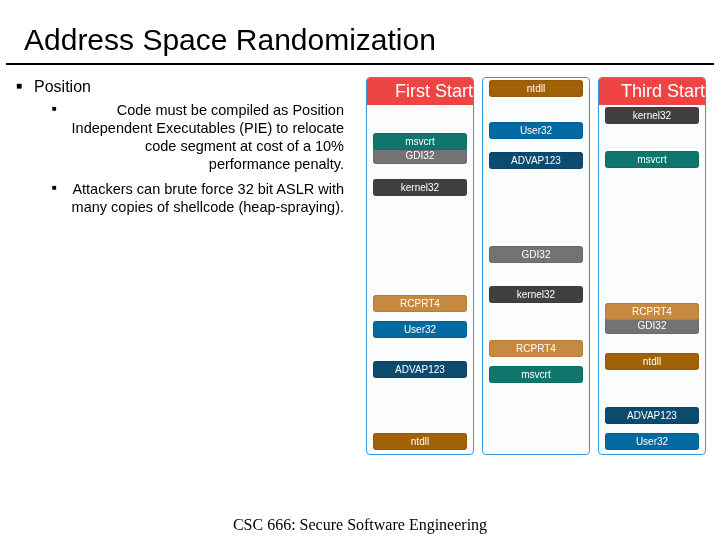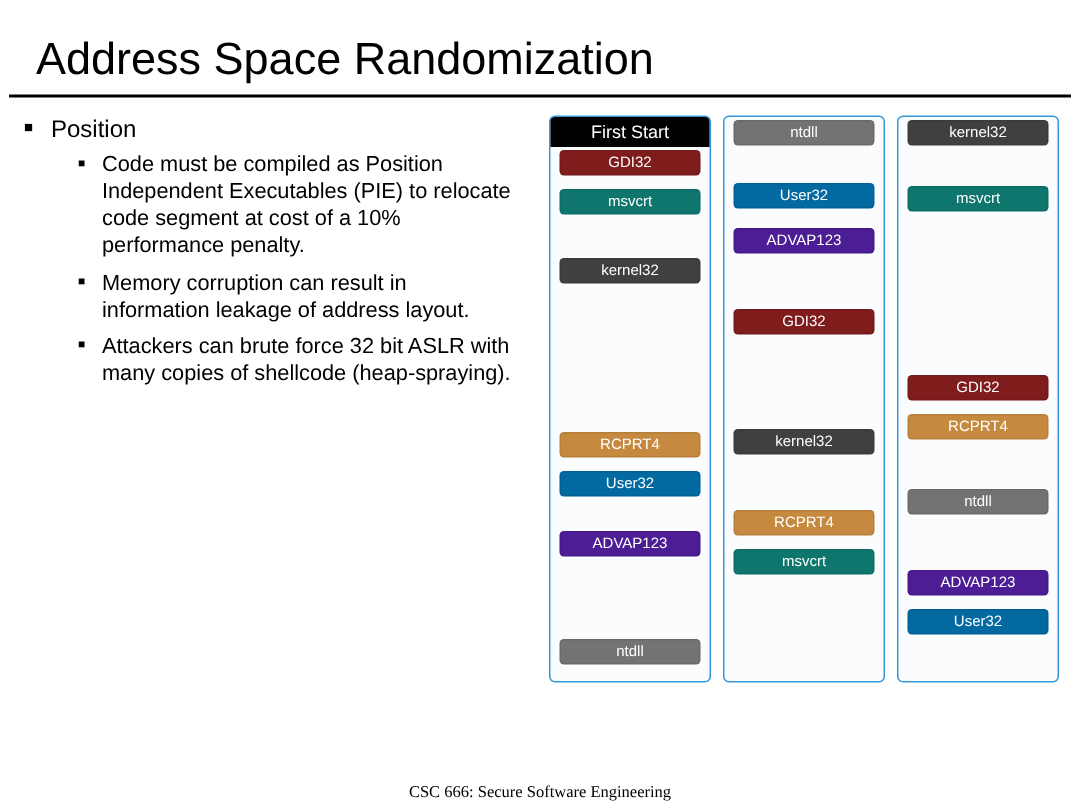--- a/index.html
+++ b/index.html
@@ -29,92 +29,91 @@
     padding: 12px 14px 0 14px;
   }
   .text-col {
     width: 330px;
     font-size: 16px;
     line-height: 1.25;
   }
   .bul1 { list-style: none; }
   .bul1 > li { position: relative; padding-left: 20px; margin-bottom: 6px; }
   .bul1 > li::before { content: "■"; position: absolute; left: 2px; top: 3px; font-size: 10px; }
-  .bul2 { list-style: none; padding-left: 16px; margin-top: 4px; }
+  .bul2 { list-style: none; padding-left: 16px; margin-top: 4px; text-align: right; }
   .bul2 > li { position: relative; padding-left: 18px; font-size: 14.5px; margin-bottom: 6px; line-height: 1.25; }
   .bul2 > li::before { content: "■"; position: absolute; left: 2px; top: 3px; font-size: 8px; }
   .fig-col {
     flex: 1;
     display: flex;
     gap: 8px;
     justify-content: flex-end;
     padding-left: 10px;
   }
   .stack {
     width: 108px;
     border: 1px solid #3498db;
     border-radius: 4px;
     height: 378px;
     position: relative;
     background: #fafcfe;
   }
   .stack-title {
-    background: #000000;
+    background: #ef4444;
     color: #fff;
-    font-size: 12px;
-    text-align: center;
+    font-size: 18px;
+    text-align: right;
     padding: 3px 0;
     border-radius: 3px 3px 0 0;
   }
   .stack-body {
     position: relative;
     height: calc(100% - 22px);
   }
   .block {
     position: absolute;
     left: 6px; right: 6px;
     border-radius: 3px;
     font-size: 10px;
     color: #fff;
     text-align: center;
     padding: 3px 2px;
     box-shadow: inset 0 0 0 1px rgba(0,0,0,0.08);
   }
-  .c0 { background: #7f1d1d; }
+  .c0 { background: #737373; margin-top: 40px; }
   .c1 { background: #0f766e; }
   .c2 { background: #404040; }
   .c3 { background: #c58a3f; }
   .c4 { background: #0369a1; }
-  .c5 { background: #4c1d95; }
-  .c6 { background: #737373; }
+  .c5 { background: #0c4a6e; }
+  .c6 { background: #a16207; }
   .footer {
     position: absolute;
     bottom: 6px;
     width: 100%;
     text-align: center;
-    font-size: 11px;
+    font-size: 16px;
     font-family: "Times New Roman", serif;
   }
 </style>
 </head>
 <body>
 
 <div class="title-wrap">
   <div class="title">Address Space Randomization</div>
 </div>
 <div class="underline"></div>
 
 <div class="content">
   <div class="text-col">
     <ul class="bul1">
       <li>
         <span>Position</span>
         <ul class="bul2">
           <li>Code must be compiled as Position Independent Executables (PIE) to relocate code segment at cost of a 10% performance penalty.</li>
-          <li>Memory corruption can result in information leakage of address layout.</li>
           <li>Attackers can brute force 32&nbsp;bit ASLR with many copies of shellcode (heap-spraying).</li>
         </ul>
       </li>
     </ul>
   </div>
   <div class="fig-col" id="fig">
       <div class="stack">
         <div class="stack-title">First Start</div>
         <div class="stack-body">
           <div class="block c0" style="top: 2px;">GDI32</div>
@@ -131,20 +130,21 @@
           <div class="block c6" style="top: 2px;">ntdll</div>
           <div class="block c4" style="top: 44px;">User32</div>
           <div class="block c5" style="top: 74px;">ADVAP123</div>
           <div class="block c0" style="top: 128px;">GDI32</div>
           <div class="block c2" style="top: 208px;">kernel32</div>
           <div class="block c3" style="top: 262px;">RCPRT4</div>
           <div class="block c1" style="top: 288px;">msvcrt</div>
         </div>
       </div>
       <div class="stack">
+        <div class="stack-title">Third Start</div>
         <div class="stack-body">
           <div class="block c2" style="top: 2px;">kernel32</div>
           <div class="block c1" style="top: 46px;">msvcrt</div>
           <div class="block c0" style="top: 172px;">GDI32</div>
           <div class="block c3" style="top: 198px;">RCPRT4</div>
           <div class="block c6" style="top: 248px;">ntdll</div>
           <div class="block c5" style="top: 302px;">ADVAP123</div>
           <div class="block c4" style="top: 328px;">User32</div>
         </div>
       </div>

